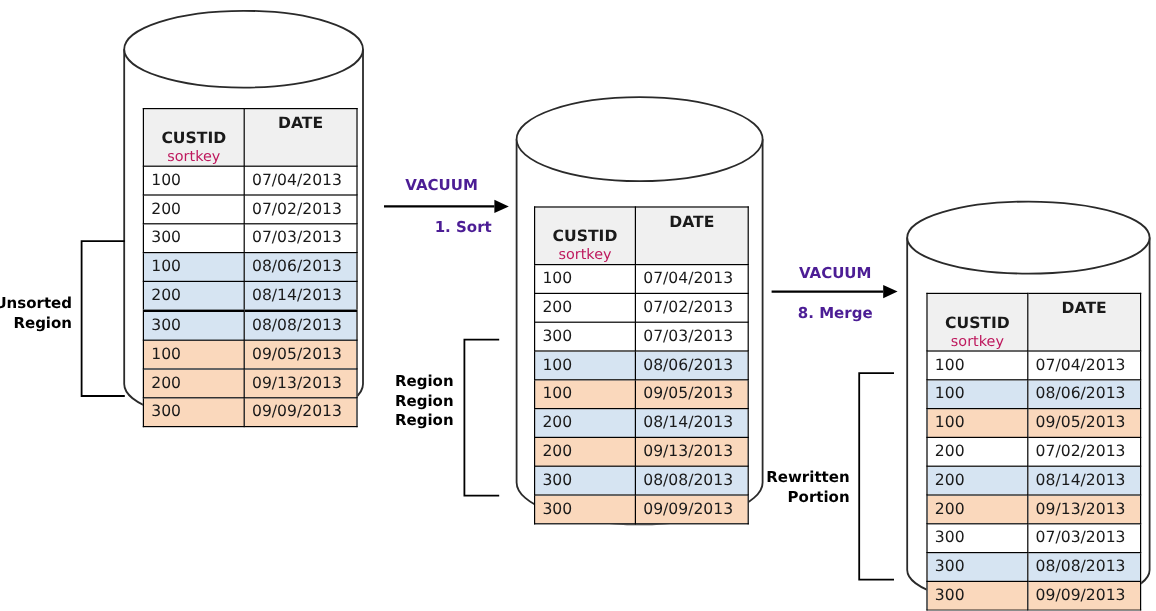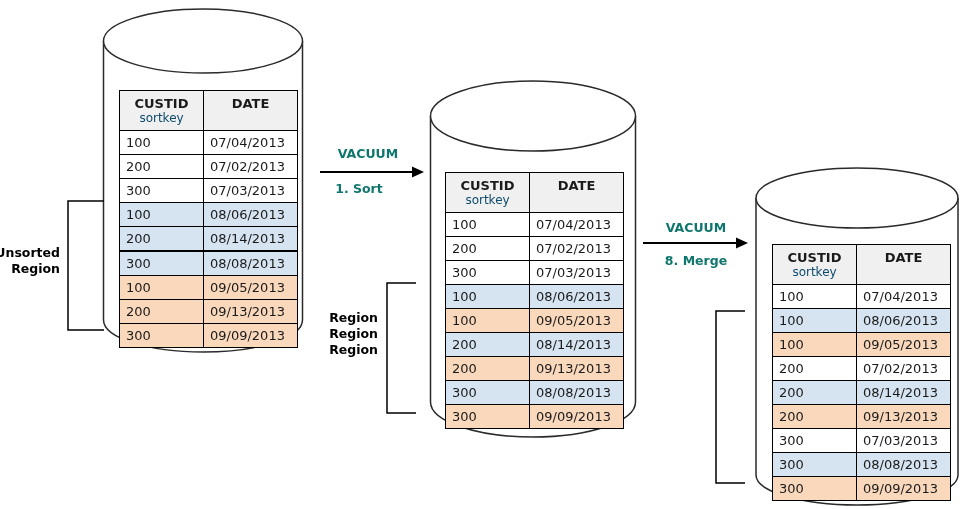--- a/index.html
+++ b/index.html
@@ -10,44 +10,44 @@
   #shapes { position:absolute; left:0; top:0; }
 
   
   .dtable { position:absolute; border-collapse:collapse; background:#fff; table-layout:fixed; }
   .dtable th, .dtable td { border:1px solid #000; overflow:hidden; }
   .dtable td {
     height:23px; font-size:13px; padding:0 12px 0 6px; white-space:nowrap;
     color:#1a1a1a; text-align:left;
   }
   .dtable thead th { background:var(--header-bg,#F0F0F0); height:33px; vertical-align:top; text-align:center; }
-  .hb { font-weight:700; font-size:13px; line-height:15px; margin-top:4px; }
-  .hs { font-weight:400; font-size:12px; line-height:14px; color:#0c4a6e; }
+  .hb { font-weight:700; font-size:13px; line-height:15px; margin-top:16px; }
+  .hs { font-weight:400; font-size:12px; line-height:14px; color:#be185d; }
   .th-date { font-weight:700; font-size:13px; padding-top:5px;margin-top:20px; }
   tr.w td { background:var(--july-row,#FFFFFF); }
   tr.b td { background:var(--august-row,#D6E4F2); }
   tr.o td { background:var(--september-row,#FAD8BC); }
   tr.thick td { border-bottom-width:2px; }
   .col-custid { width:84px; } .col-date { width:90px; }
 
   
   .region-label {
     position:absolute; font-weight:700; font-size:12.5px; line-height:16px;
     text-align:right; color:#000; white-space:nowrap;
   }
   #lbl-unsorted  { top:245px; right:903px; }
   #lbl-newly     { top:310px; right:585px; }
   #lbl-rewritten { top:390px; right:255px; }
 
   .arrow-label {
     position:absolute; width:110px; text-align:center; font-weight:700;
-    font-size:12.5px; color:#0f766e; white-space:nowrap;
+    font-size:12.5px; color:#4c1d95; white-space:nowrap;
   }
   #vacuum1 { left:313px; top:146px; }
-  #step1   { left:304px; top:181px; }
+  #step1   { left:331px; top:181px; }
   #vacuum2 { left:641px; top:220px; }
   #step2   { left:641px; top:253px; }
 </style>
 </head>
 <body>
 
 <div id="canvas">
 
   <svg id="shapes" width="963" height="509" viewBox="0 0 963 509">
 
@@ -245,19 +245,23 @@
 
   <div class="region-label" id="lbl-unsorted">
     <div>Unsorted</div>
     <div>Region</div>
   </div>
   <div class="region-label" id="lbl-newly">
     <div>Region</div>
     <div>Region</div>
     <div>Region</div>
   </div>
+  <div class="region-label" id="lbl-rewritten">
+    <div>Rewritten</div>
+    <div>Portion</div>
+  </div>
 
   <div class="arrow-label" id="vacuum1">VACUUM</div>
   <div class="arrow-label" id="step1">1. Sort</div>
   <div class="arrow-label" id="vacuum2">VACUUM</div>
   <div class="arrow-label" id="step2">8. Merge</div>
 
 </div>
 
 </body></html>

